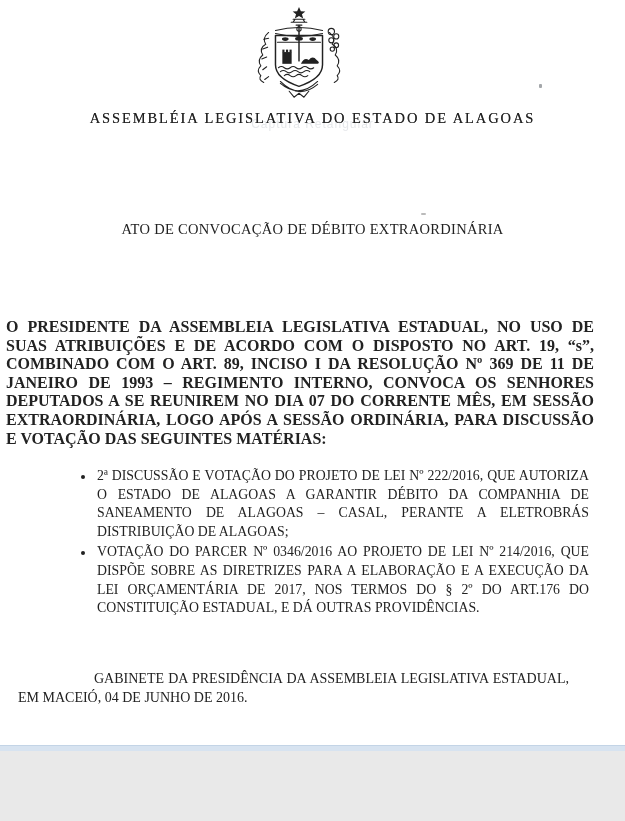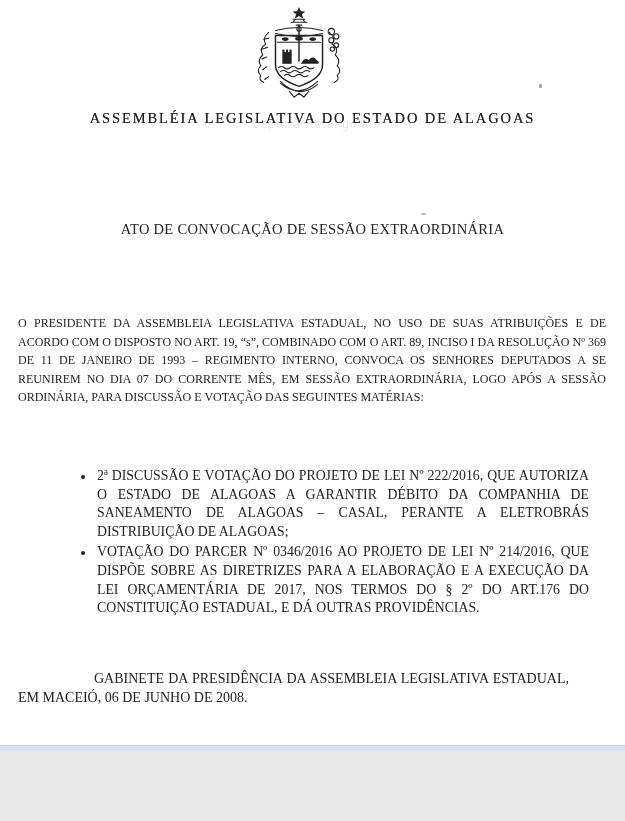--- a/index.html
+++ b/index.html
@@ -45,24 +45,25 @@
   .doc-title{
     position:absolute;
     top:221px;left:0;width:100%;
     text-align:center;
     font-size:14.5px;
     letter-spacing:0.3px;
     white-space:nowrap;
   }
   .opening{
     position:absolute;
-    top:302px;left:18px;width:588px;
-    font-size:12px;
+    top:302px;left:6px;width:588px;
+    font-size:16px;
     line-height:18.6px;
     text-align:justify;
+    font-weight:bold;
   }
   .agenda{
     position:absolute;
     top:451px;left:59px;width:494px;
     margin:16px;
     padding:0 0 0 20px;
     font-size:13.8px;
     line-height:18.6px;
   }
   .agenda li{
@@ -164,30 +165,30 @@
     <path class="thin" d="M45,87 l5,6 l5,-4 l5,4 l5,-6"></path>
   </svg>
 
   <div class="watermark">Captura Retangular</div>
 
   <div class="institution">ASSEMBLÉIA LEGISLATIVA DO ESTADO DE ALAGOAS</div>
 
   <div class="speck1"></div>
   <div class="speck2"></div>
 
-  <div class="doc-title">ATO DE CONVOCAÇÃO DE SESSÃO EXTRAORDINÁRIA</div>
+  <div class="doc-title">ATO DE CONVOCAÇÃO DE DÉBITO EXTRAORDINÁRIA</div>
 
   <p class="opening">O PRESIDENTE DA ASSEMBLEIA LEGISLATIVA ESTADUAL, NO USO DE SUAS ATRIBUIÇÕES E DE ACORDO COM O DISPOSTO NO ART. 19, “s”, COMBINADO COM O ART. 89, INCISO I DA RESOLUÇÃO Nº 369 DE 11 DE JANEIRO DE 1993 – REGIMENTO INTERNO, CONVOCA OS SENHORES DEPUTADOS A SE REUNIREM NO DIA 07 DO CORRENTE MÊS, EM SESSÃO EXTRAORDINÁRIA, LOGO APÓS A SESSÃO ORDINÁRIA, PARA DISCUSSÃO E VOTAÇÃO DAS SEGUINTES MATÉRIAS:</p>
 
   <ul class="agenda">
     <li>2ª DISCUSSÃO E VOTAÇÃO DO PROJETO DE LEI Nº 222/2016, QUE AUTORIZA O ESTADO DE ALAGOAS A GARANTIR DÉBITO DA COMPANHIA DE SANEAMENTO DE ALAGOAS – CASAL, PERANTE A ELETROBRÁS DISTRIBUIÇÃO DE ALAGOAS;</li>
     <li>VOTAÇÃO DO PARCER Nº 0346/2016 AO PROJETO DE LEI Nº 214/2016, QUE DISPÕE SOBRE AS DIRETRIZES PARA A ELABORAÇÃO E A EXECUÇÃO DA LEI ORÇAMENTÁRIA DE 2017, NOS TERMOS DO § 2º DO ART.176 DO CONSTITUIÇÃO ESTADUAL, E DÁ OUTRAS PROVIDÊNCIAS.</li>
   </ul>
 
-  <p class="closing">GABINETE DA PRESIDÊNCIA DA ASSEMBLEIA LEGISLATIVA ESTADUAL, EM MACEIÓ, 06 DE JUNHO DE 2008.</p>
+  <p class="closing">GABINETE DA PRESIDÊNCIA DA ASSEMBLEIA LEGISLATIVA ESTADUAL, EM MACEIÓ, 04 DE JUNHO DE 2016.</p>
 
   <svg class="sig-scribble" viewBox="0 0 130 46" aria-hidden="true">
     <path class="thin" d="M8,32 C16,20 36,11 60,10 C80,9 94,13 92,19 C90,26 70,31 52,31 C36,31 27,28 29,22 C31,16 48,13 64,14 C77,15 86,18 84,23"></path>
     <path class="thin" d="M38,26 c2,-5.5 8,-5.5 9.5,-0.5 c-3,3.5 -7.5,3.5 -9.5,0.5"></path>
     <path class="thin" d="M56,25 c2,-5.5 8,-5.5 9.5,-0.5 c-3,3.5 -7.5,3.5 -9.5,0.5"></path>
     <path class="thin" d="M92,18 C99,13 105,9 110,7"></path>
     <path class="thin" d="M104,14 l5,-8"></path>
     <path class="thin" d="M113,5 l3,-4"></path>
     <circle class="thin" cx="117" cy="4" r="1.4"></circle>
   </svg>

